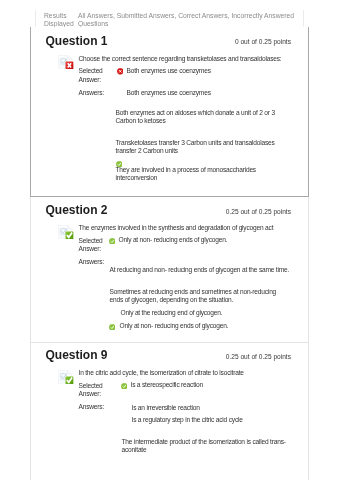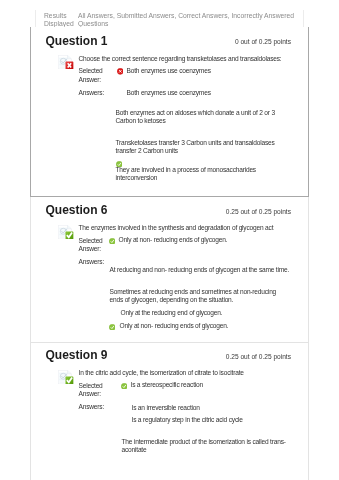--- a/index.html
+++ b/index.html
@@ -97,21 +97,21 @@
       <svg viewBox="0 0 20 20" width="6.6" height="6.6">
           <circle cx="10" cy="10" r="9.4" fill="#8cc63f"></circle>
           <circle cx="10" cy="10" r="9.4" fill="none" stroke="#76ad28" stroke-width="1"></circle>
           <path d="M5.4 10.2 L8.8 13.8 L15.0 5.6" fill="none" stroke="#fff" stroke-width="2.6" stroke-linecap="butt" stroke-linejoin="miter"></path>
         </svg>
     </span>
     <div class="opt" style="left:84.5px;top:139.3px;width:150px">They are involved in a process of monosaccharides interconversion</div>
   </div>
 
   <div class="qbox pl shift2" style="top:197px;height:146px">
-    <div class="qtitle">Question 6</div>
+    <div class="qtitle">Question 2</div>
     <div class="qpoints">0.25 out of 0.25 points</div>
 
     <span class="qicon">
       <svg viewBox="0 0 62 58" width="15.5" height="14.4" shape-rendering="geometricPrecision">
         <defs>
           <linearGradient id="BADGE2" x1="0" y1="0" x2="1" y2="1">
             <stop offset="0" stop-color="#8ecb3a"></stop>
               <stop offset="1" stop-color="#4f9605"></stop>
           </linearGradient>
         </defs>

